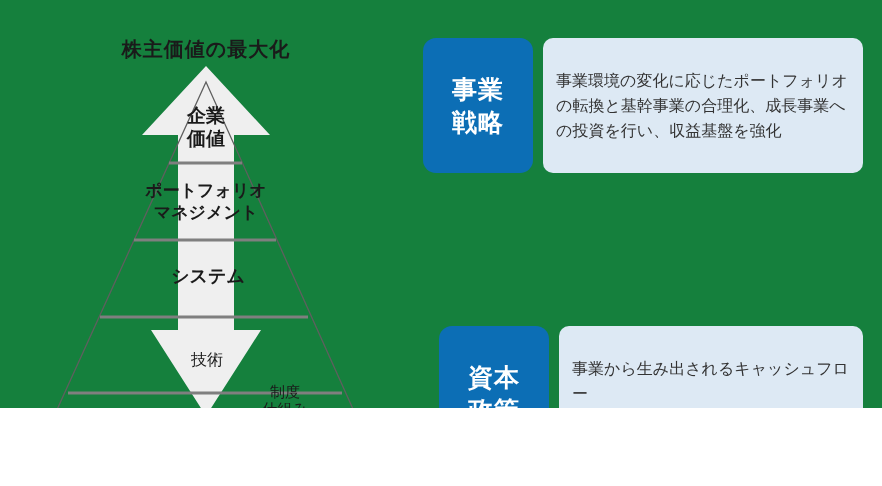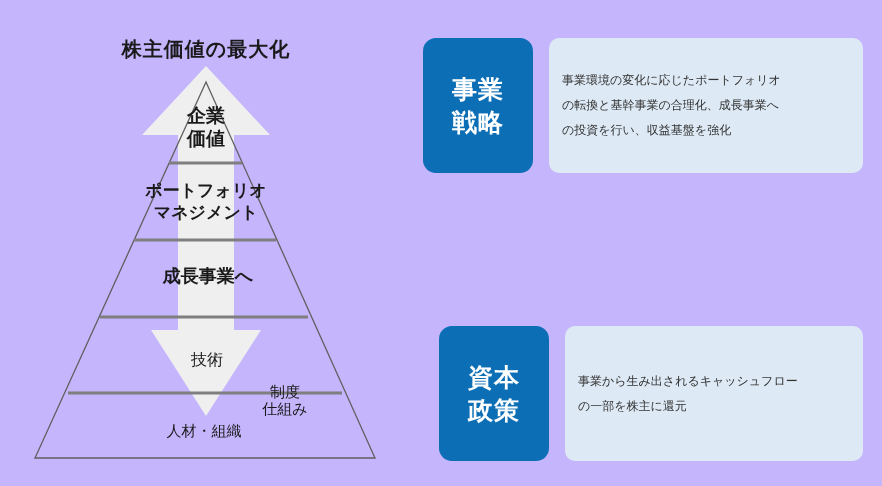--- a/index.html
+++ b/index.html
@@ -4,22 +4,22 @@
 <style>
   html, body {
     margin: 0;
     padding: 0;
     background: #ffffff;
     font-family: "Liberation Sans", "DejaVu Sans", sans-serif;
   }
   .canvas {
     position: relative;
     width: 882px;
-    height: 486px;
-    background: #c4b5fd;
+    height: 408px;
+    background: #15803d;
     overflow: hidden;
   }
 
   
   .pyramid-panel {
     position: absolute;
     left: 0; top: 0;
     width: 420px; height: 486px;
   }
   .pyramid-svg {
@@ -63,21 +63,21 @@
   }
   .strategy-row {
     display: flex;
     height: 135px;
     margin-bottom: 9px;
   }
   .strategy-row:last-child { margin-bottom: 0; padding-left: 16px; }
   .label-box {
     width: 110px;
     flex: 0 0 110px;
-    margin-right: 16px;
+    margin-right: 10px;
     background: #0c6eb5;
     border-radius: 13px;
     display: flex;
     align-items: center;
     justify-content: center;
     text-align: center;
     color: #ffffff;
     font-size: 25px;
     font-weight: bold;
     line-height: 33px;
@@ -86,21 +86,21 @@
   }
   .desc-box {
     flex: 1;
     background: #dde9f4;
     border-radius: 10px;
     display: flex;
     align-items: center;
     padding: 0 13px;
     box-sizing: border-box;
     color: #333333;
-    font-size: 12px;
+    font-size: 16px;
     line-height: 25px;
     white-space: pre-line;
   }
 </style>
 </head>
 <body>
 
 <div class="canvas">
 
   <div class="pyramid-panel">
@@ -116,21 +116,21 @@
       <line x1="100" y1="317" x2="308" y2="317" stroke="#7f7f7f" stroke-width="3"></line>
       <line x1="68" y1="393" x2="342" y2="393" stroke="#7f7f7f" stroke-width="3"></line>
     </svg>
 
     <div class="pyramid-title">株主価値の最大化</div>
 
     <div class="pyr-label bold lvl1">企業
 価値</div>
     <div class="pyr-label bold lvl2">ポートフォリオ
 マネジメント</div>
-    <div class="pyr-label bold lvl3">成長事業へ</div>
+    <div class="pyr-label bold lvl3">システム</div>
     <div class="pyr-label lvl4b">技術</div>
     <div class="pyr-label lvl4c">制度
 仕組み</div>
     <div class="pyr-label lvl5">人材・組織</div>
   </div>
 
   <div class="rows-panel">
 
     <div class="strategy-row">
       <div class="label-box">事業

